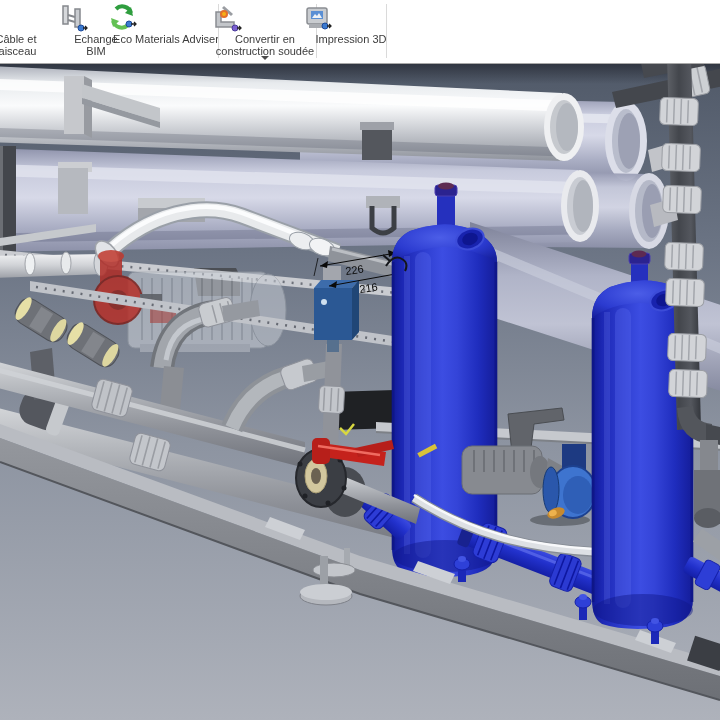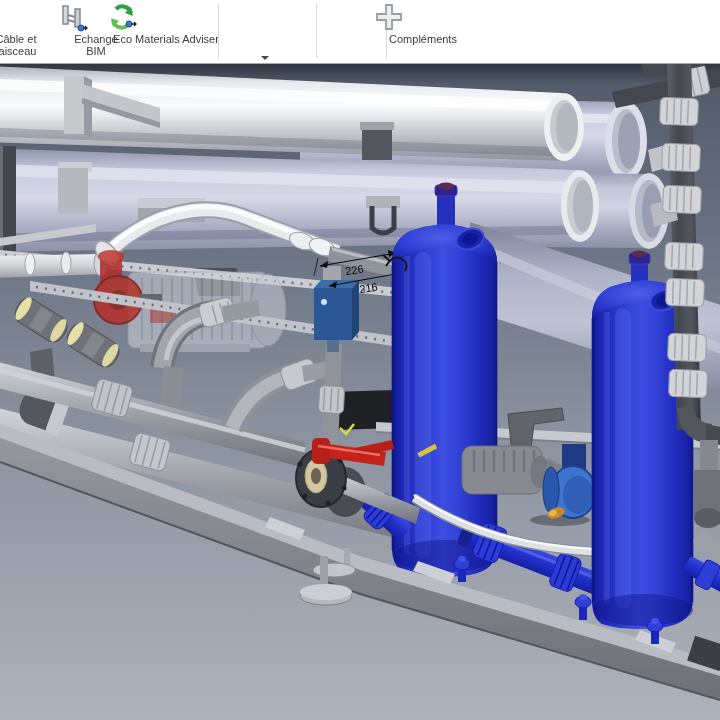--- a/index.html
+++ b/index.html
@@ -56,35 +56,54 @@
           <polygon points="7,26 5,17 13,20" fill="#63c153"></polygon>
           <circle cx="23" cy="23" r="3" fill="#3b7ad0" stroke="#1c4a9a"></circle>
           <path d="M25 23 l5 0 m-2 -2 l2 2 l-2 2" stroke="#222" stroke-width="1.3" fill="none"></path>
         </svg>
       </span>
       <div class="rb-label">Eco Materials Adviser</div>
     </div>
 
     <div class="rb-sep" style="left:218px;"></div>
 
-    <div class="rb-caret" style="left:261px;top:56px;"></div>
-
-    <div class="rb-sep" style="left:316px;"></div>
-
-
-    <div class="rb-sep" style="left:386px;"></div>
-
-    <div class="rb-item" style="left:373px;width:100px;">
+    <div class="rb-item" style="left:210px;width:110px;">
       <span class="rb-icon">
         <svg width="32" height="32" viewBox="0 0 32 32">
-          <path d="M13 4 H19 V13 H28 V19 H19 V28 H13 V19 H4 V13 H13 Z" fill="#eceef0" stroke="#9a9da2" stroke-width="1.8"></path>
+          <path d="M6 26 L6 11 L11 11 L11 21 L24 21 L24 26 Z" fill="#c3c6ca" stroke="#8a8d92" stroke-width="1.5"></path>
+          <path d="M13 6 L22 14" stroke="#9a9da2" stroke-width="3"></path>
+          <circle cx="14" cy="13" r="4" fill="#e4702a"></circle>
+          <circle cx="14" cy="13" r="2" fill="#f6b014"></circle>
+          <circle cx="25" cy="27" r="3" fill="#7a5fd0" stroke="#4a3a9a"></circle>
+          <path d="M27 27 l4 0 m-2 -2 l2 2 l-2 2" stroke="#222" stroke-width="1.3" fill="none"></path>
         </svg>
       </span>
-      <div class="rb-label">Compléments</div>
+      <div class="rb-label">Convertir en</div>
+      <div class="rb-label">construction soudée</div>
     </div>
+    <div class="rb-caret" style="left:261px;top:56px;"></div>
+
+    <div class="rb-sep" style="left:316px;"></div>
+
+    <div class="rb-item" style="left:301px;width:100px;">
+      <span class="rb-icon">
+        <svg width="32" height="32" viewBox="0 0 32 32">
+          <rect x="6" y="7" width="20" height="16" rx="2" fill="#c9ccd0" stroke="#8a8d92" stroke-width="1.5"></rect>
+          <rect x="10" y="10" width="12" height="8" fill="#5a8fd4"></rect>
+          <path d="M11 17 l3 -4 l2 2 l2 -3 l3 5 Z" fill="#eef2f6"></path>
+          <rect x="8" y="23" width="16" height="4" fill="#a9acb1"></rect>
+          <circle cx="24" cy="25" r="3" fill="#3b7ad0" stroke="#1c4a9a"></circle>
+          <path d="M26 25 l4 0 m-2 -2 l2 2 l-2 2" stroke="#222" stroke-width="1.3" fill="none"></path>
+        </svg>
+      </span>
+      <div class="rb-label">Impression 3D</div>
+    </div>
+
+    <div class="rb-sep" style="left:386px;"></div>
+
   </div>
 
   <div class="viewport">
   <svg width="720" height="656" viewBox="0 64 720 656">
     <defs>
       <linearGradient id="bgG" x1="0" y1="64" x2="0" y2="720" gradientUnits="userSpaceOnUse">
         <stop offset="0" stop-color="#505968"></stop>
             <stop offset="0.28" stop-color="#6b7484"></stop>
         <stop offset="0.58" stop-color="#8d94a1"></stop>
             <stop offset="1" stop-color="#aeb2bb"></stop>

